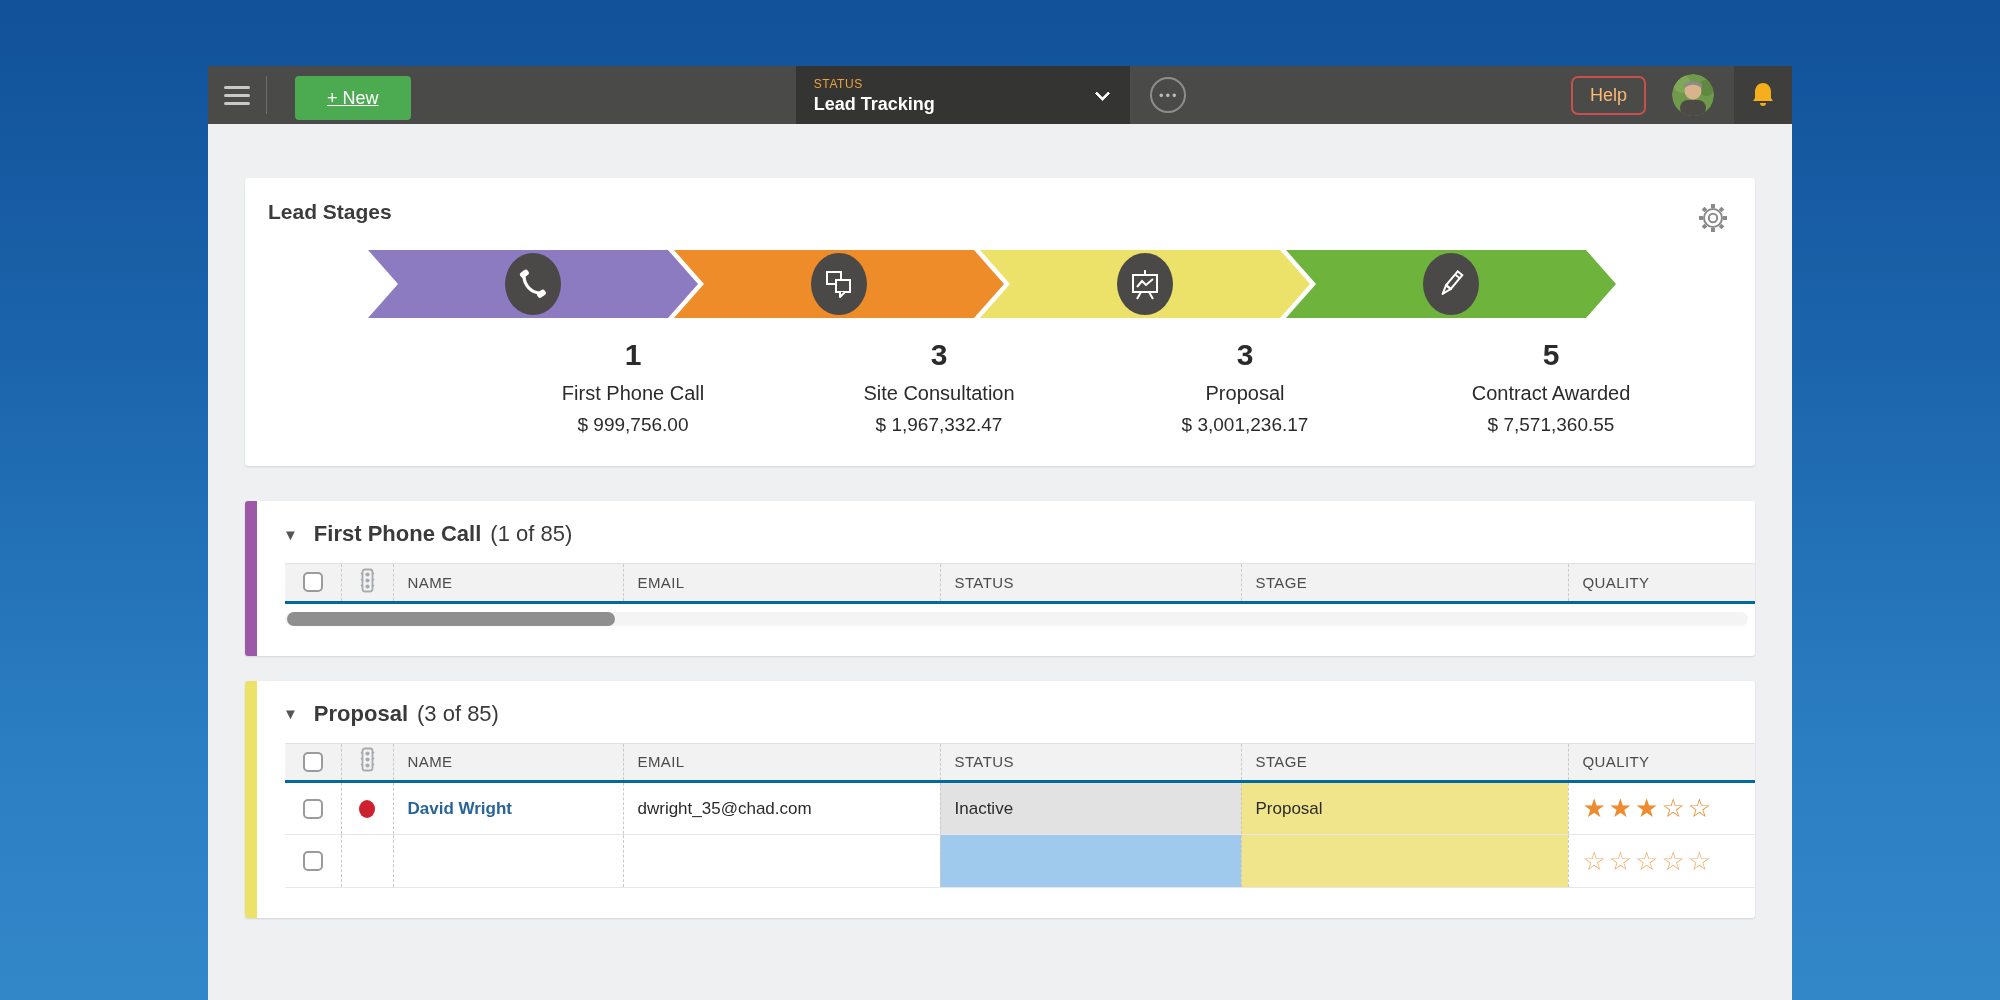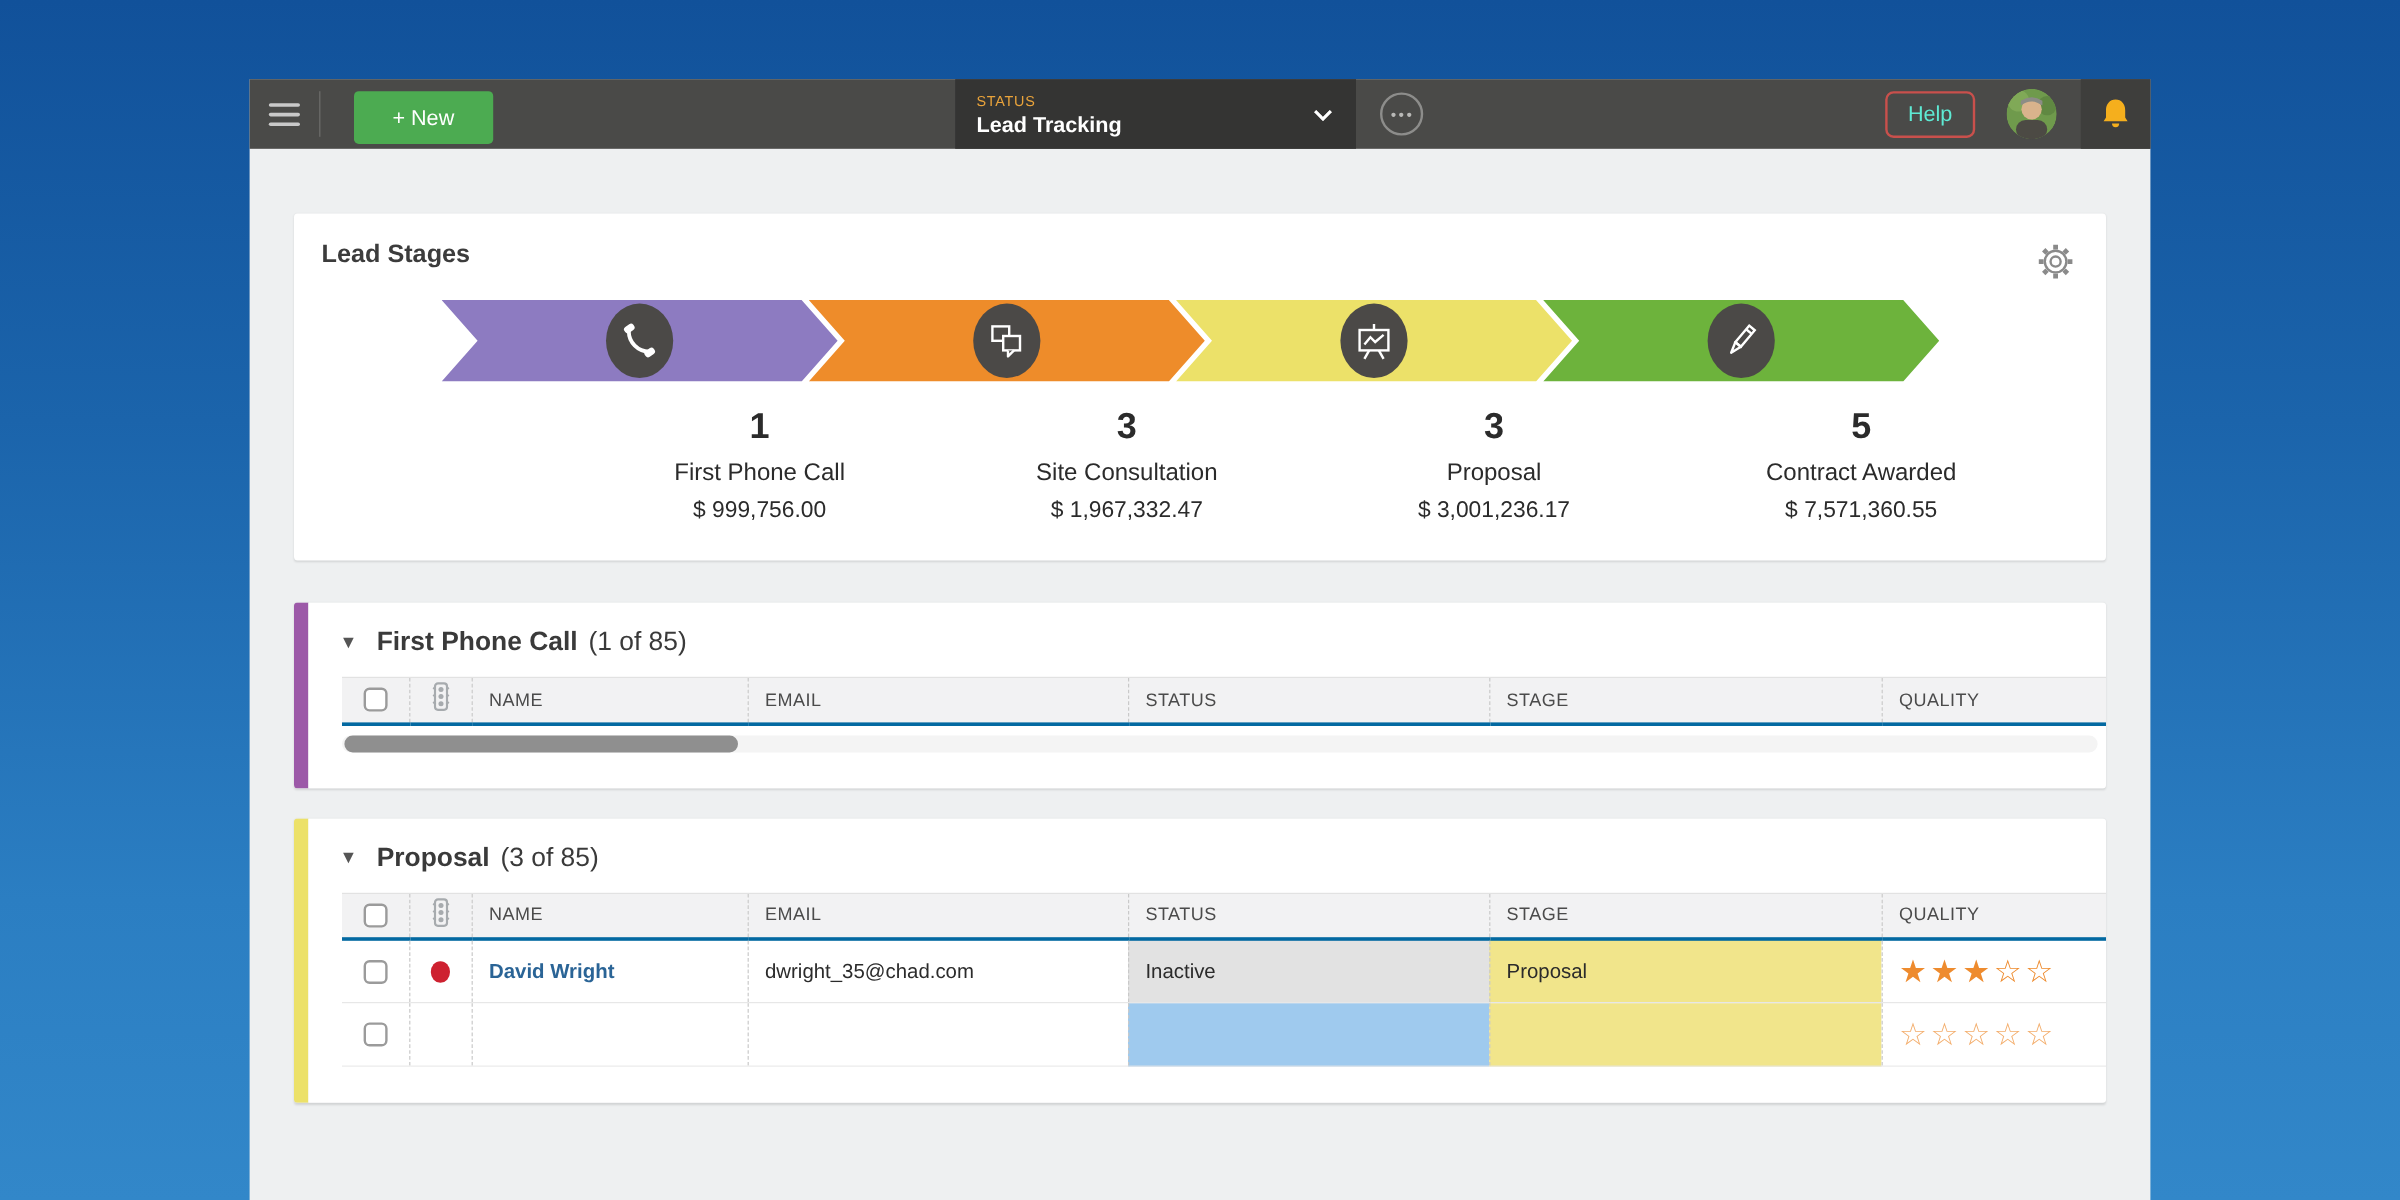--- a/index.html
+++ b/index.html
@@ -8,34 +8,34 @@
     background: linear-gradient(to bottom, #11519a 0%, #1b64ab 35%, #2b7ec2 75%, #3287c9 100%);
   }
   .window { width:1584px; margin:66px auto 0; height:934px; background:#eef0f1; }
 
   
   .navbar { height:58px; background:#4a4a48; display:flex; align-items:stretch; }
   .hamburger { width:58px; display:flex; flex-direction:column; justify-content:center; align-items:center; gap:5px; cursor:pointer; }
   .hamburger span { width:26px; height:3px; background:#c9c9c9; border-radius:2px; }
   .nav-divider { width:1px; background:#6e6e6c; margin:10px 0; }
   .new-btn { margin:10px 0 4px 28px; background:#4cab51; color:#fff; border:none; border-radius:4px;
-    padding:16px 32px; font-size:18px; font-family:inherit; cursor:pointer; display:flex; align-items:center; gap:8px; }
+    padding:16px 32px; font-size:18px; font-family:inherit; cursor:pointer; display:flex; align-items:center; gap:8px;text-decoration:underline; }
   .nav-spacer { flex:1; }
   .nav-drop { background:#343433; width:334px; padding:8px 18px 6px 18px; display:flex; align-items:center; cursor:pointer; position:relative; }
   .nav-drop + .nav-drop { margin-left:14px; }
   .nav-drop .texts { flex:1; }
   .drop-label { font-size:12px; letter-spacing:.6px; color:#e9a33b; margin-bottom:3px; }
   .drop-value { font-size:18px; font-weight:bold; color:#fff; }
   .chev { width:11px; height:11px; border-right:3px solid #fff; border-bottom:3px solid #fff;
     transform:rotate(45deg); margin:-6px 4px 0 10px; border-radius:1px; }
   .ellipsis-btn { width:36px; height:36px; border:2px solid #8d8d8b; border-radius:50%; align-self:center;
     margin-left:20px; color:#b9b9b7; font-size:13px; letter-spacing:2px; display:flex; align-items:center;
     justify-content:center; cursor:pointer; padding-left:2px; }
   .help-btn { align-self:center; background:transparent; border:2px solid #c9504c; border-radius:7px;
-    color:#5eead4; font-size:18px; font-family:inherit; padding:7px 17px; cursor:pointer; }
+    color:#fdba74; font-size:18px; font-family:inherit; padding:7px 17px; cursor:pointer; }
   .avatar { align-self:center; margin:0 20px 0 26px; width:42px; height:42px; border-radius:50%; overflow:hidden; cursor:pointer; }
   .bell-panel { width:58px; background:#3e3e3c; display:flex; align-items:center; justify-content:center; cursor:pointer; }
 
   
   .content { padding:54px 37px 0 37px; }
   .card { background:#fff; border-radius:3px; box-shadow:0 1px 2px rgba(0,0,0,.12); }
 
   
   .stages-card { position:relative; padding:22px 23px 32px 23px; margin-bottom:35px; }
   .card-title { font-size:21px; font-weight:bold; color:#3c3c3c; }

